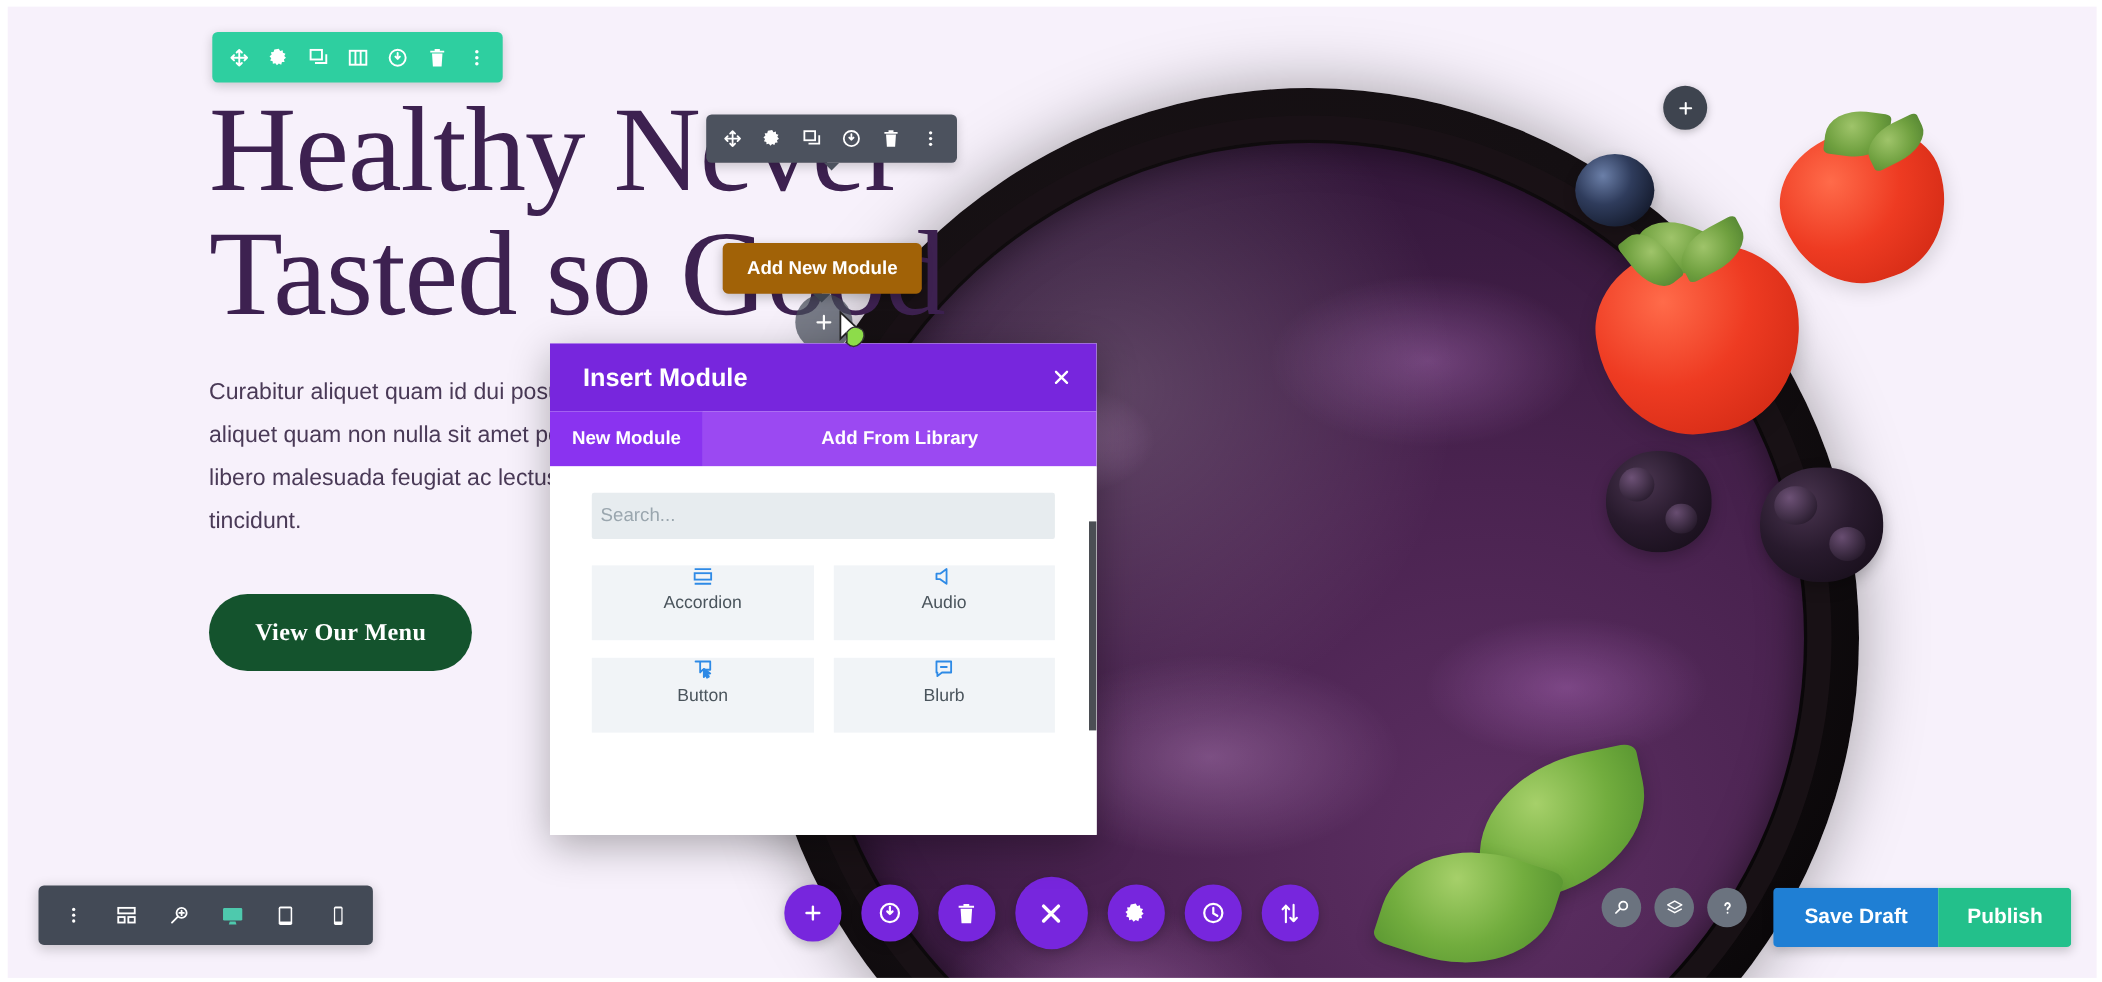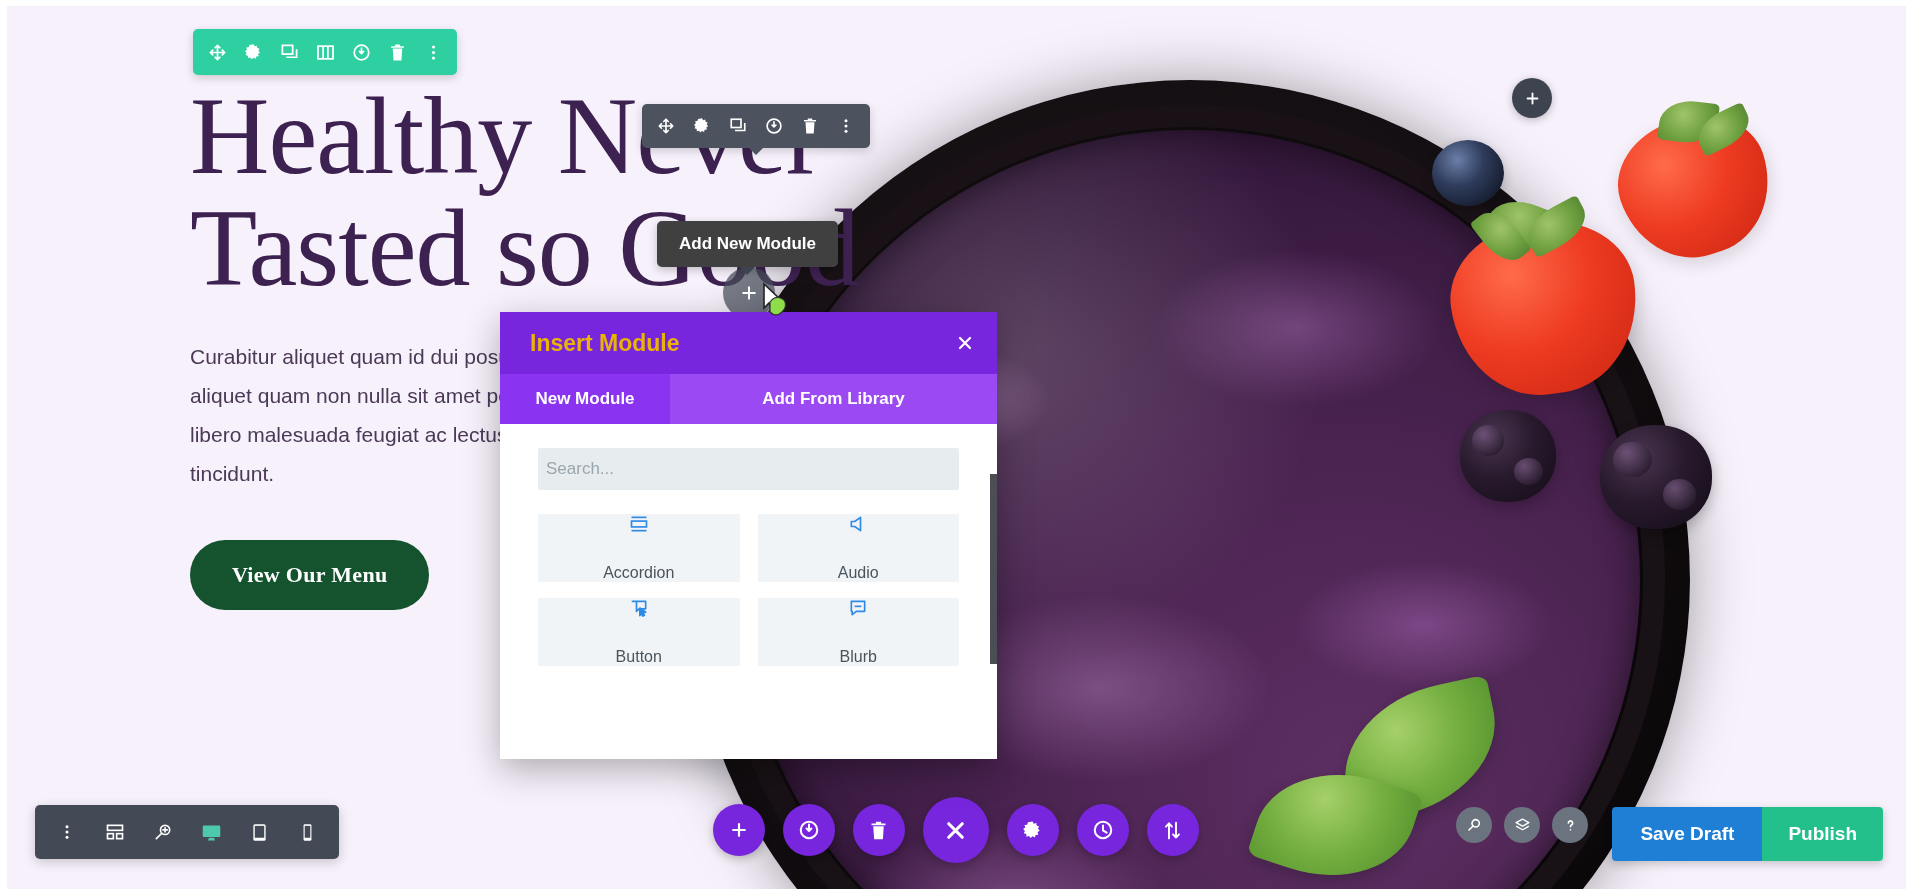--- a/index.html
+++ b/index.html
@@ -155,21 +155,21 @@
   
   .tb-row::after{
     content:""; position:absolute; bottom:-7px; left:50%; margin-left:-7px;
     border-left:7px solid transparent; border-right:7px solid transparent;
     border-top:7px solid #4c525e;
   }
 
   
   .tooltip {
     position:absolute; left:657px; top:221px;
-    background:#404040; color:#ffffff;
+    background:#a16207; color:#ffffff;
     font-size:17px; font-weight:700;
     padding: 13px 22px;
     border-radius:5px;
     z-index:22;
     white-space:nowrap;
     box-shadow:0 3px 10px rgba(0,0,0,.22);
   }
   .tooltip::after{
     content:""; position:absolute; bottom:-8px; left:50%; margin-left:-8px;
     border-left:8px solid transparent; border-right:8px solid transparent;
@@ -203,30 +203,30 @@
     box-shadow: 0 10px 34px rgba(0,0,0,.30);
     overflow:hidden;
     display:flex; flex-direction:column;
   }
   .modal-head {
     height:62px; background:#7726dd;
     display:flex; align-items:center; justify-content:space-between;
     padding: 0 22px 0 30px;
     flex: 0 0 auto;
   }
-  .modal-title { color:#eab308; font-size:23px; font-weight:700; }
+  .modal-title { color:#ffffff; font-size:23px; font-weight:700; }
   .modal-close { color:#fff; cursor:pointer; display:flex; align-items:center; }
 
   .modal-tabs { height:50px; display:flex; flex:0 0 auto; }
   .tab {
     display:flex; align-items:center; justify-content:center;
     color:#ffffff; font-size:17px; font-weight:700;
     cursor:pointer;
   }
-  .tab-new { width: 170px; background:#8a33f0; }
+  .tab-new { width: 139px; background:#8a33f0; }
   .tab-lib { flex:1; background:#9b49f2; }
 
   .modal-body {
     flex:1; position:relative; background:#fff;
     padding: 24px 38px 0 38px;
     overflow:hidden;
   }
   .search-wrap { position:relative; }
   .search-input {
     width:100%; height:42px;
@@ -242,21 +242,21 @@
     margin-top:24px;
     display:grid;
     grid-template-columns: 1fr 1fr;
     gap: 16px 18px;
   }
   .mod-tile {
     background:#f1f4f7;
     border-radius:0;
     height: 68px;
     display:flex; flex-direction:column;
-    align-items:center; justify-content:space-between;
+    align-items:center; justify-content:flex-start;
     gap:6px;
     cursor:pointer;
   }
   .mod-icon { color:#2e8ae6; display:flex; }
   .mod-label { font-size:16px; color:#4a545c; }
 
   .modal-scroll {
     position:absolute; right:0; top:50px; width:7px; height:190px;
     background:#2b2f36; opacity:.85; z-index:2;
   }

